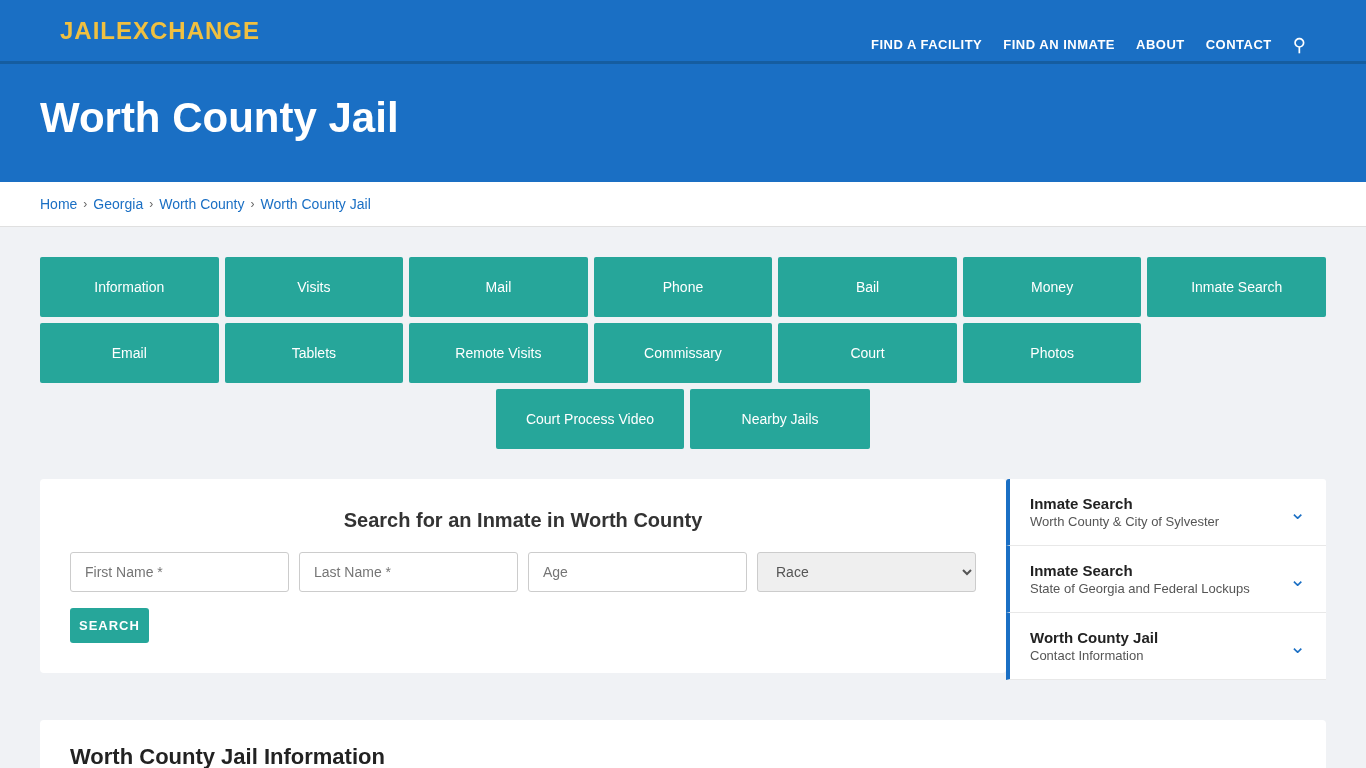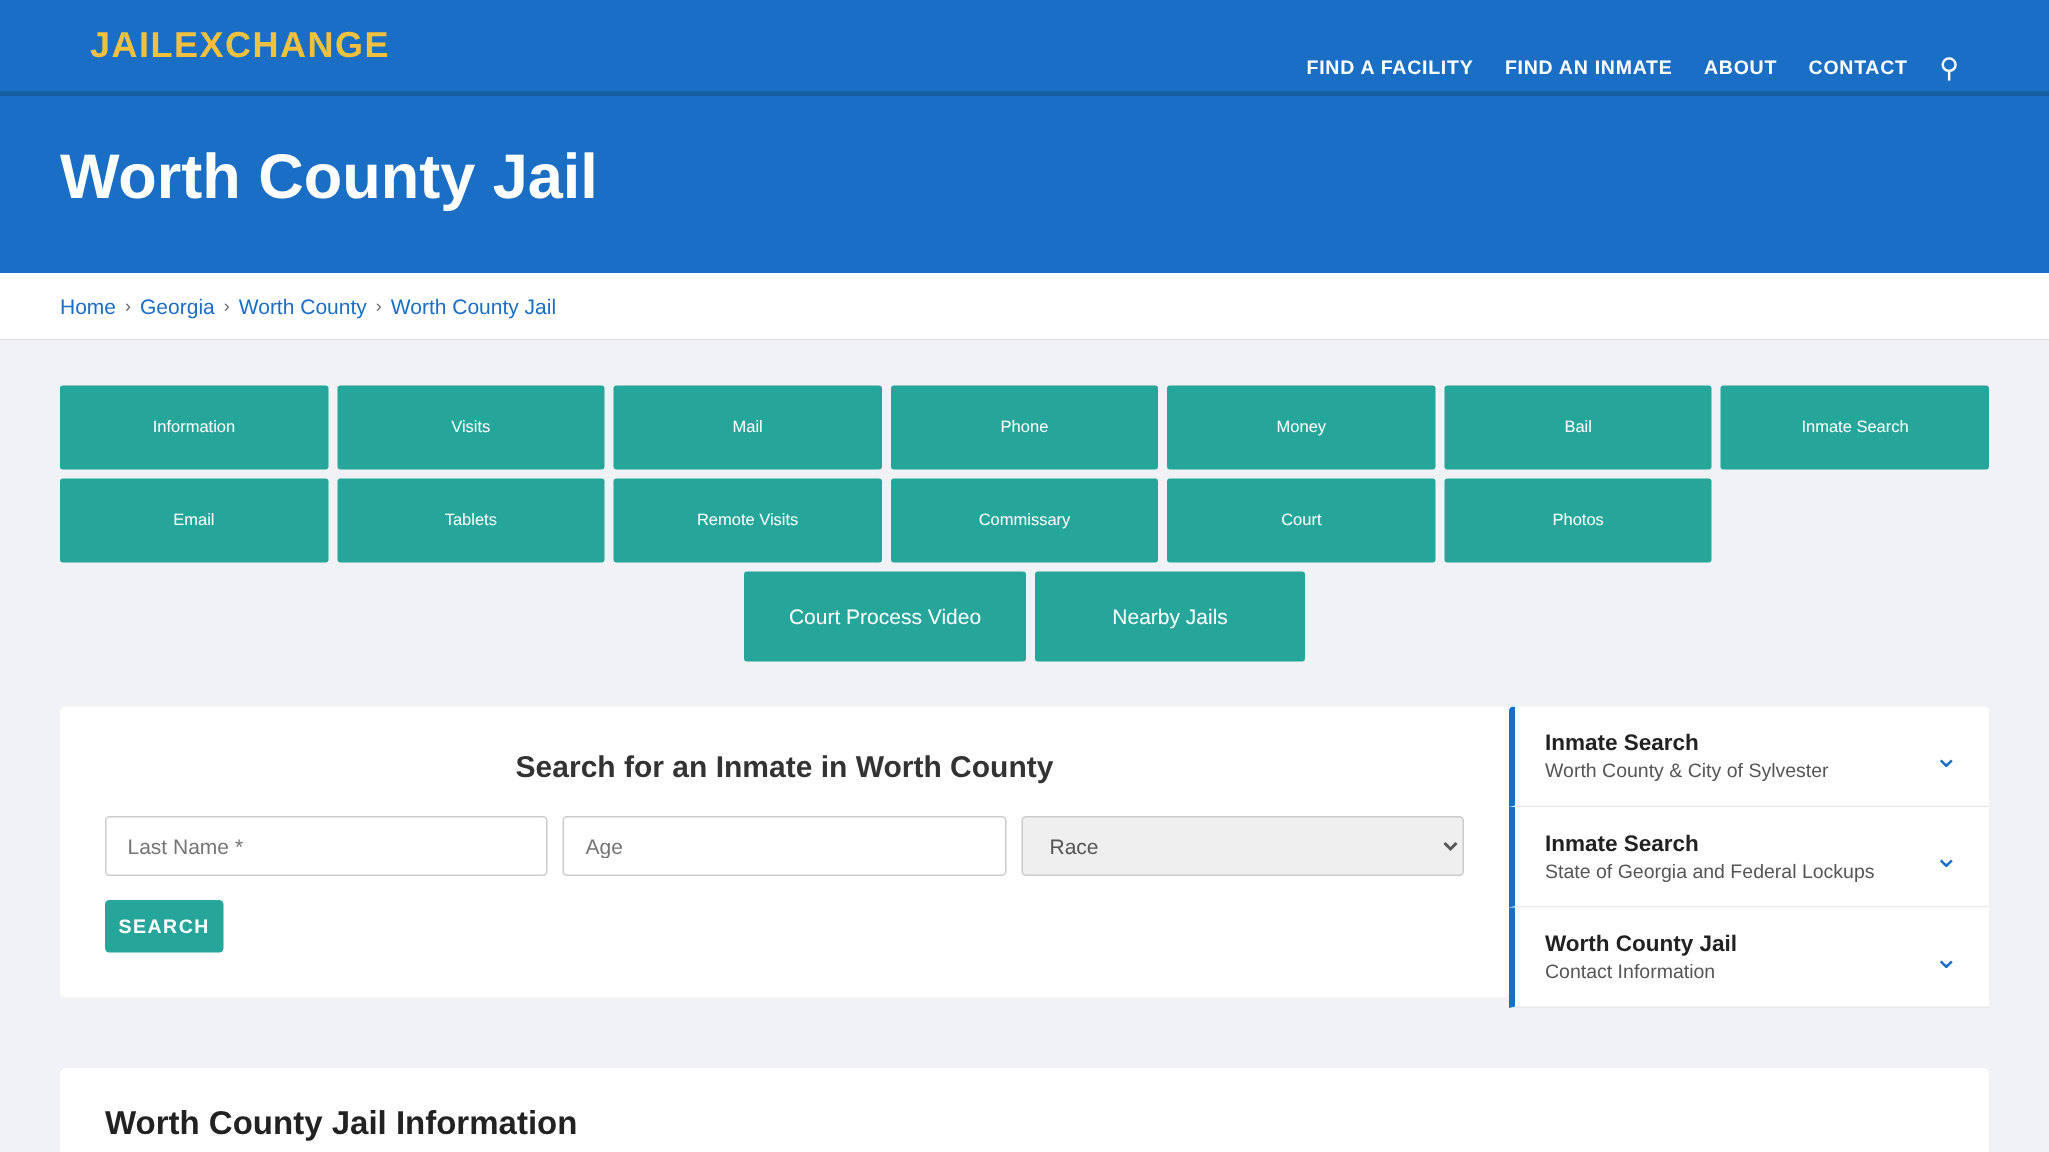--- a/index.html
+++ b/index.html
@@ -103,21 +103,21 @@
       justify-content: center;
       gap: 6px;
       margin-bottom: 30px;
     }
 
     .grid-btn {
       background: #26a69a;
       color: white;
       border: none;
       padding: 22px 10px;
-      font-size: 11px;
+      font-size: 14px;
       font-weight: 500;
       cursor: pointer;
       border-radius: 2px;
       text-align: center;
     }
     .grid-btn-wide {
       background: #26a69a;
       color: white;
       border: none;
       padding: 22px 30px;
@@ -258,22 +258,22 @@
   </nav>
 </div>
 
 <div class="main">
 
   <div class="button-grid">
     <button class="grid-btn">Information</button>
     <button class="grid-btn">Visits</button>
     <button class="grid-btn">Mail</button>
     <button class="grid-btn">Phone</button>
+    <button class="grid-btn">Bail</button>
     <button class="grid-btn">Money</button>
-    <button class="grid-btn">Bail</button>
     <button class="grid-btn">Inmate Search</button>
   </div>
 
   <div class="button-grid-row2">
     <button class="grid-btn">Email</button>
     <button class="grid-btn">Tablets</button>
     <button class="grid-btn">Remote Visits</button>
     <button class="grid-btn">Commissary</button>
     <button class="grid-btn">Court</button>
     <button class="grid-btn">Photos</button>
@@ -282,20 +282,21 @@
   <div class="button-grid-row3">
     <button class="grid-btn-wide">Court Process Video</button>
     <button class="grid-btn-wide">Nearby Jails</button>
   </div>
 
   <div class="content-area">
 
     <div class="search-form-container">
       <h2>Search for an Inmate in Worth County</h2>
       <div class="search-inputs">
+        <input type="text" placeholder="First Name *" style="">
         <input type="text" placeholder="Last Name *" style="">
         <input type="text" placeholder="Age" style="">
         <select>
           <option>Race</option>
         </select>
       </div>
       <button class="search-btn">SEARCH</button>
     </div>
 
     <div class="sidebar">

